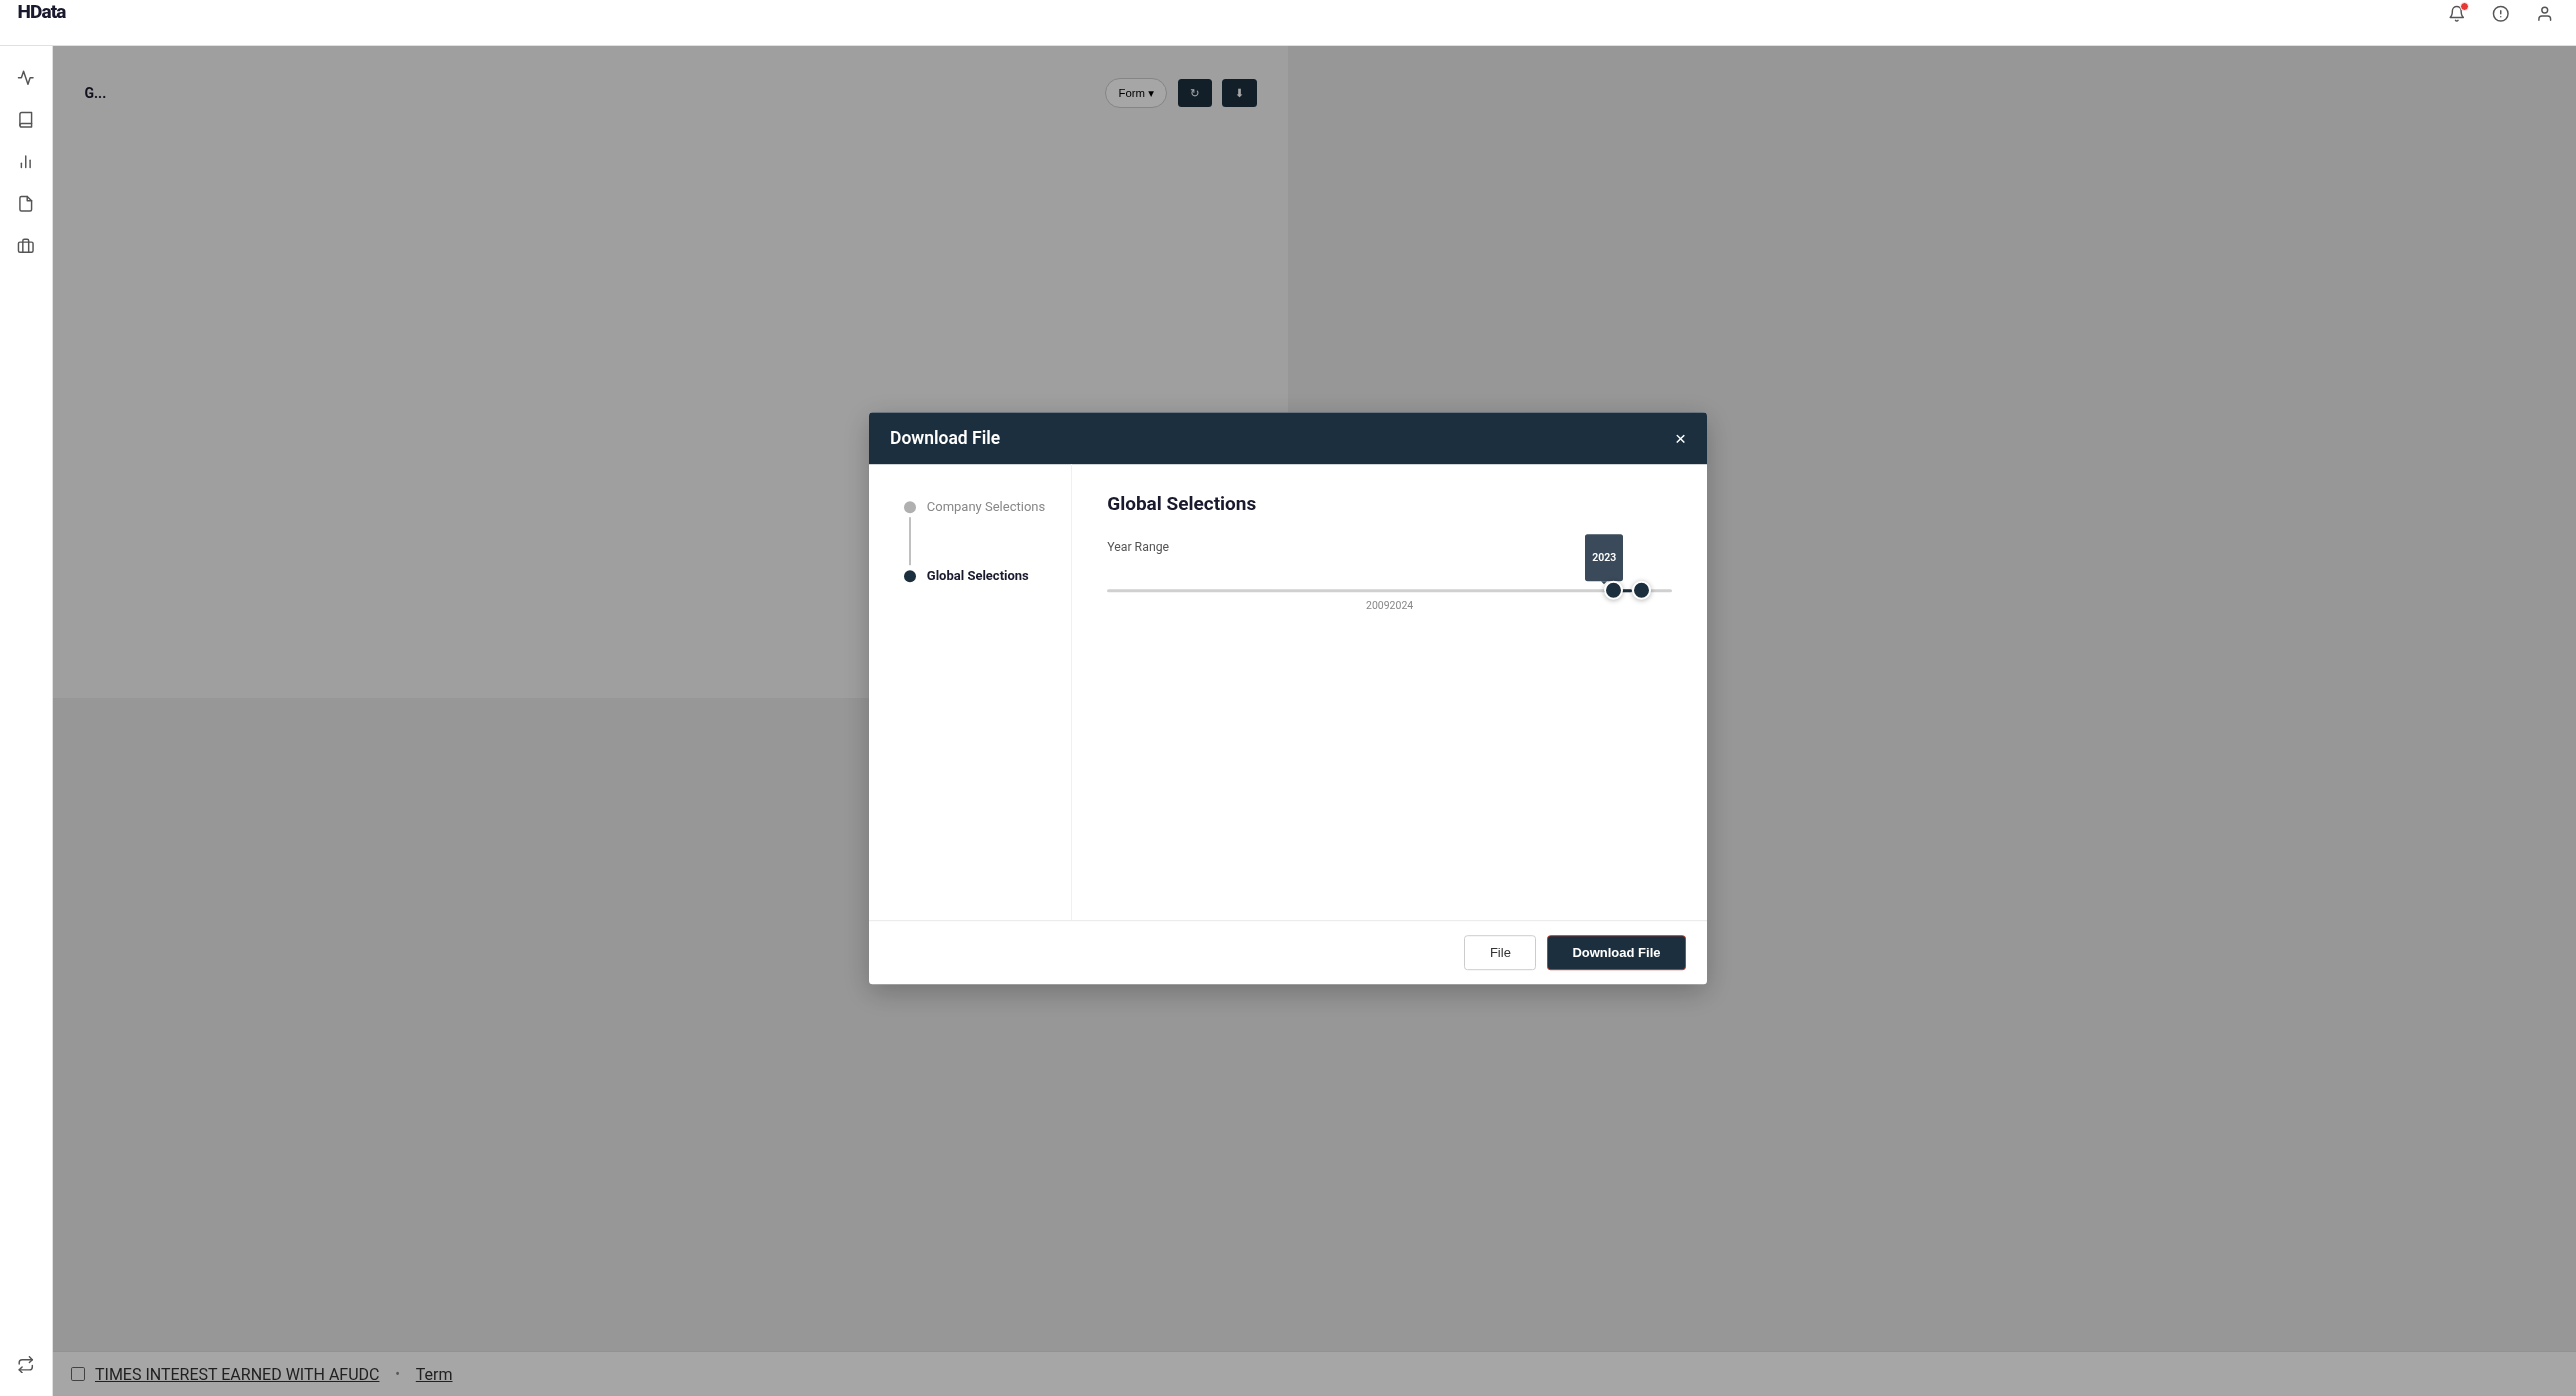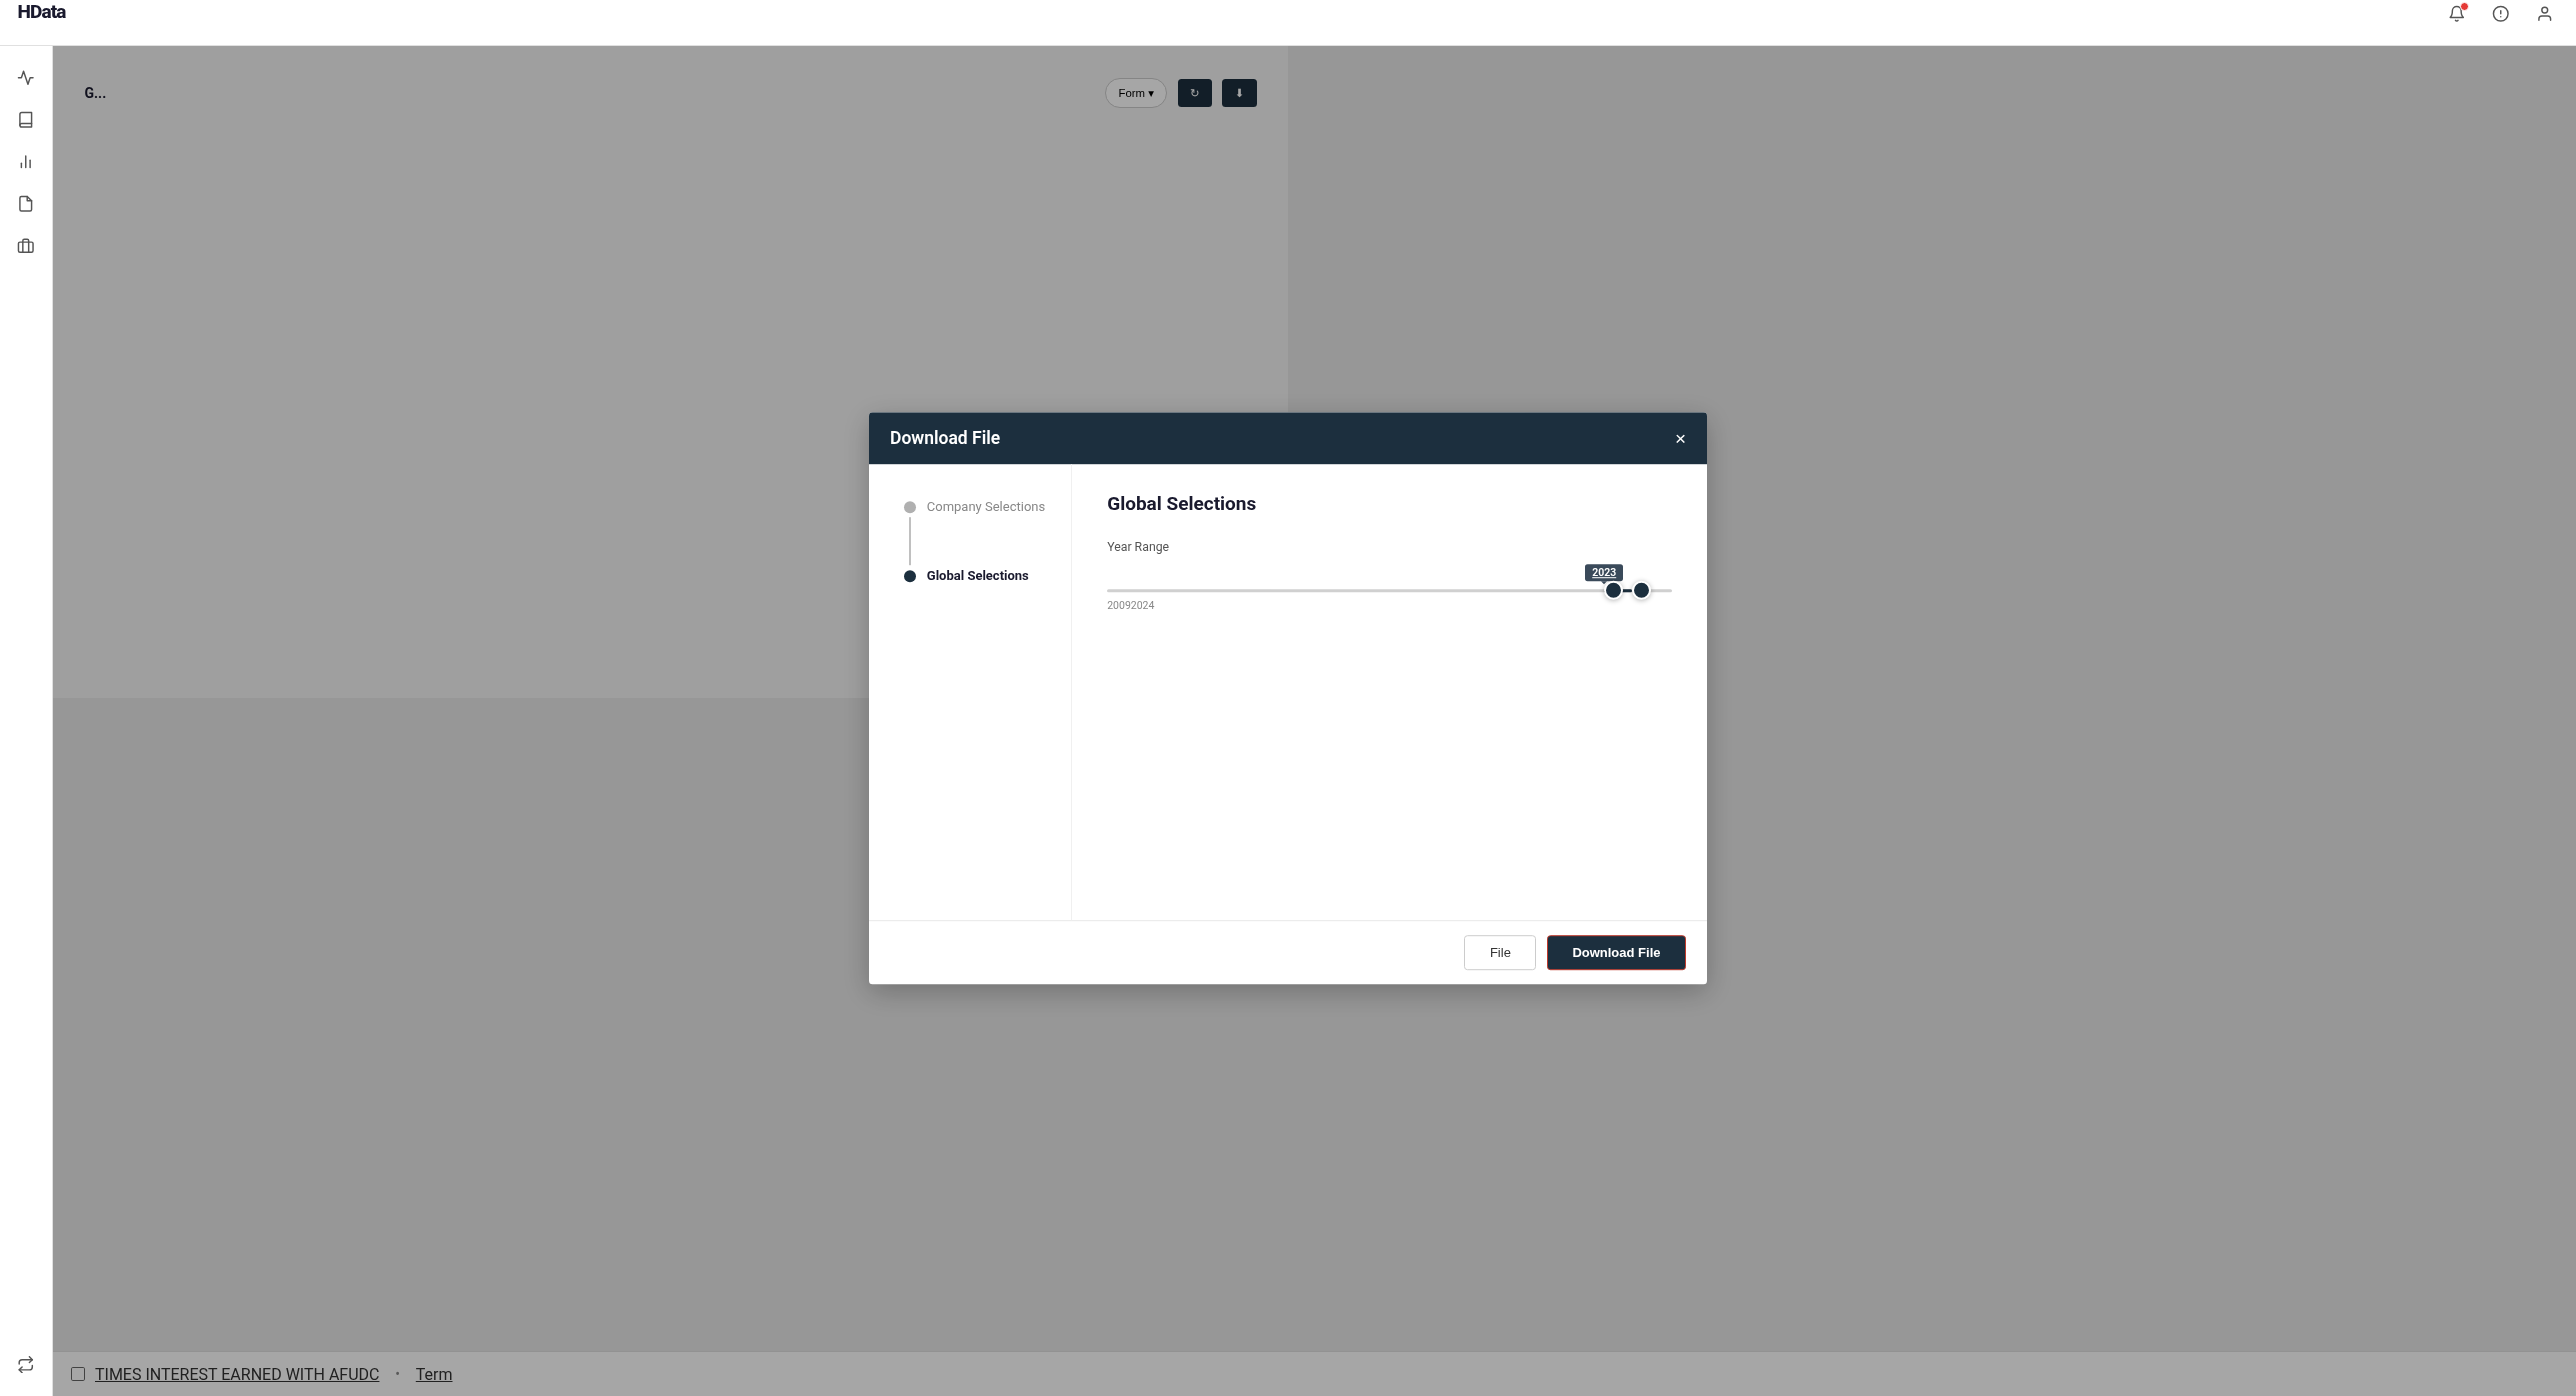--- a/index.html
+++ b/index.html
@@ -278,43 +278,42 @@
     }
 
     .thumb-right {
       background: #1c2f3e;
     }
 
     .slider-tooltip {
       position: absolute;
       background: #3a4a5a;
       color: #fff;
-      padding: 2px 7px;
+      padding: 17px 7px;
       border-radius: 2.6px;
       font-size: 10.5px;
       font-weight: 600;
       white-space: nowrap;
       transform: translateX(-50%);
       bottom: calc(100% + 8.8px);
-      text-decoration: underline;
     }
 
     .slider-tooltip::after {
       content: '';
       position: absolute;
       top: 100%;
       left: 50%;
       transform: translateX(-50%);
       border: 3.5px solid transparent;
       border-top-color: #3a4a5a;
     }
 
     .slider-labels {
       display: flex;
-      justify-content: flex-start;
+      justify-content: center;
       margin-top: 7px;
     }
 
     .slider-label-text {
       font-size: 10.5px;
       color: #888;
     }
 
     
     .modal-footer {

